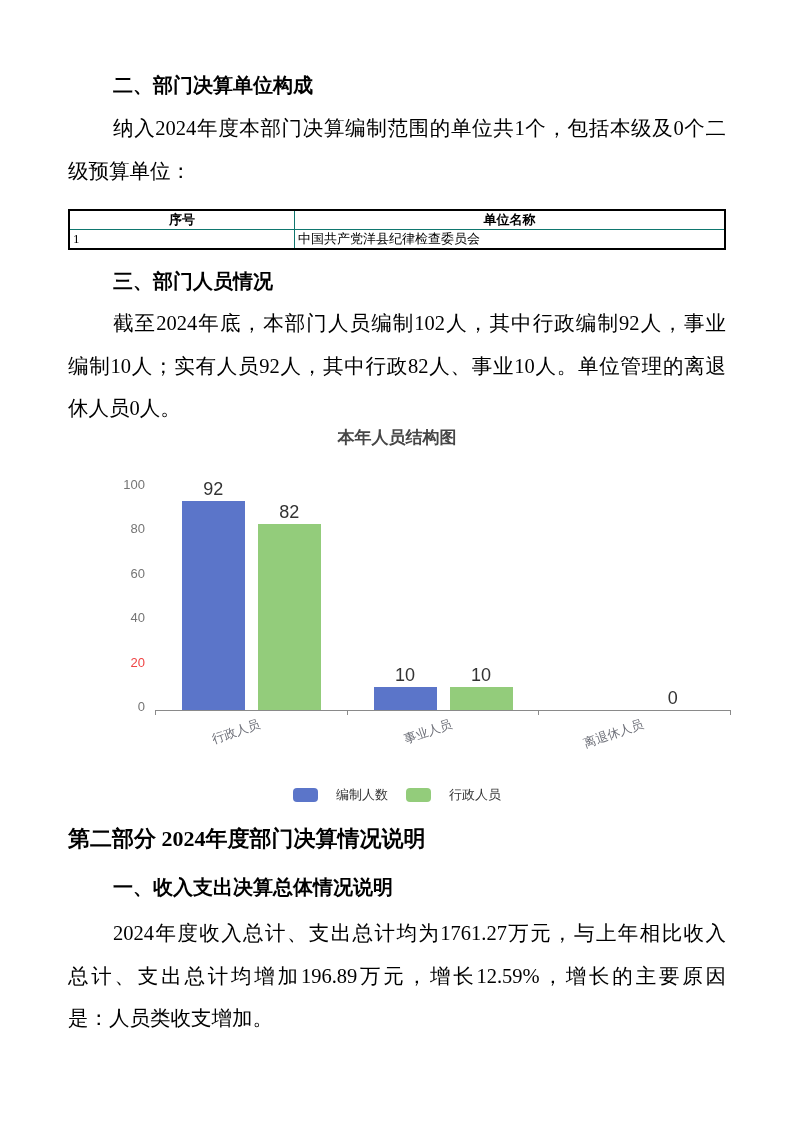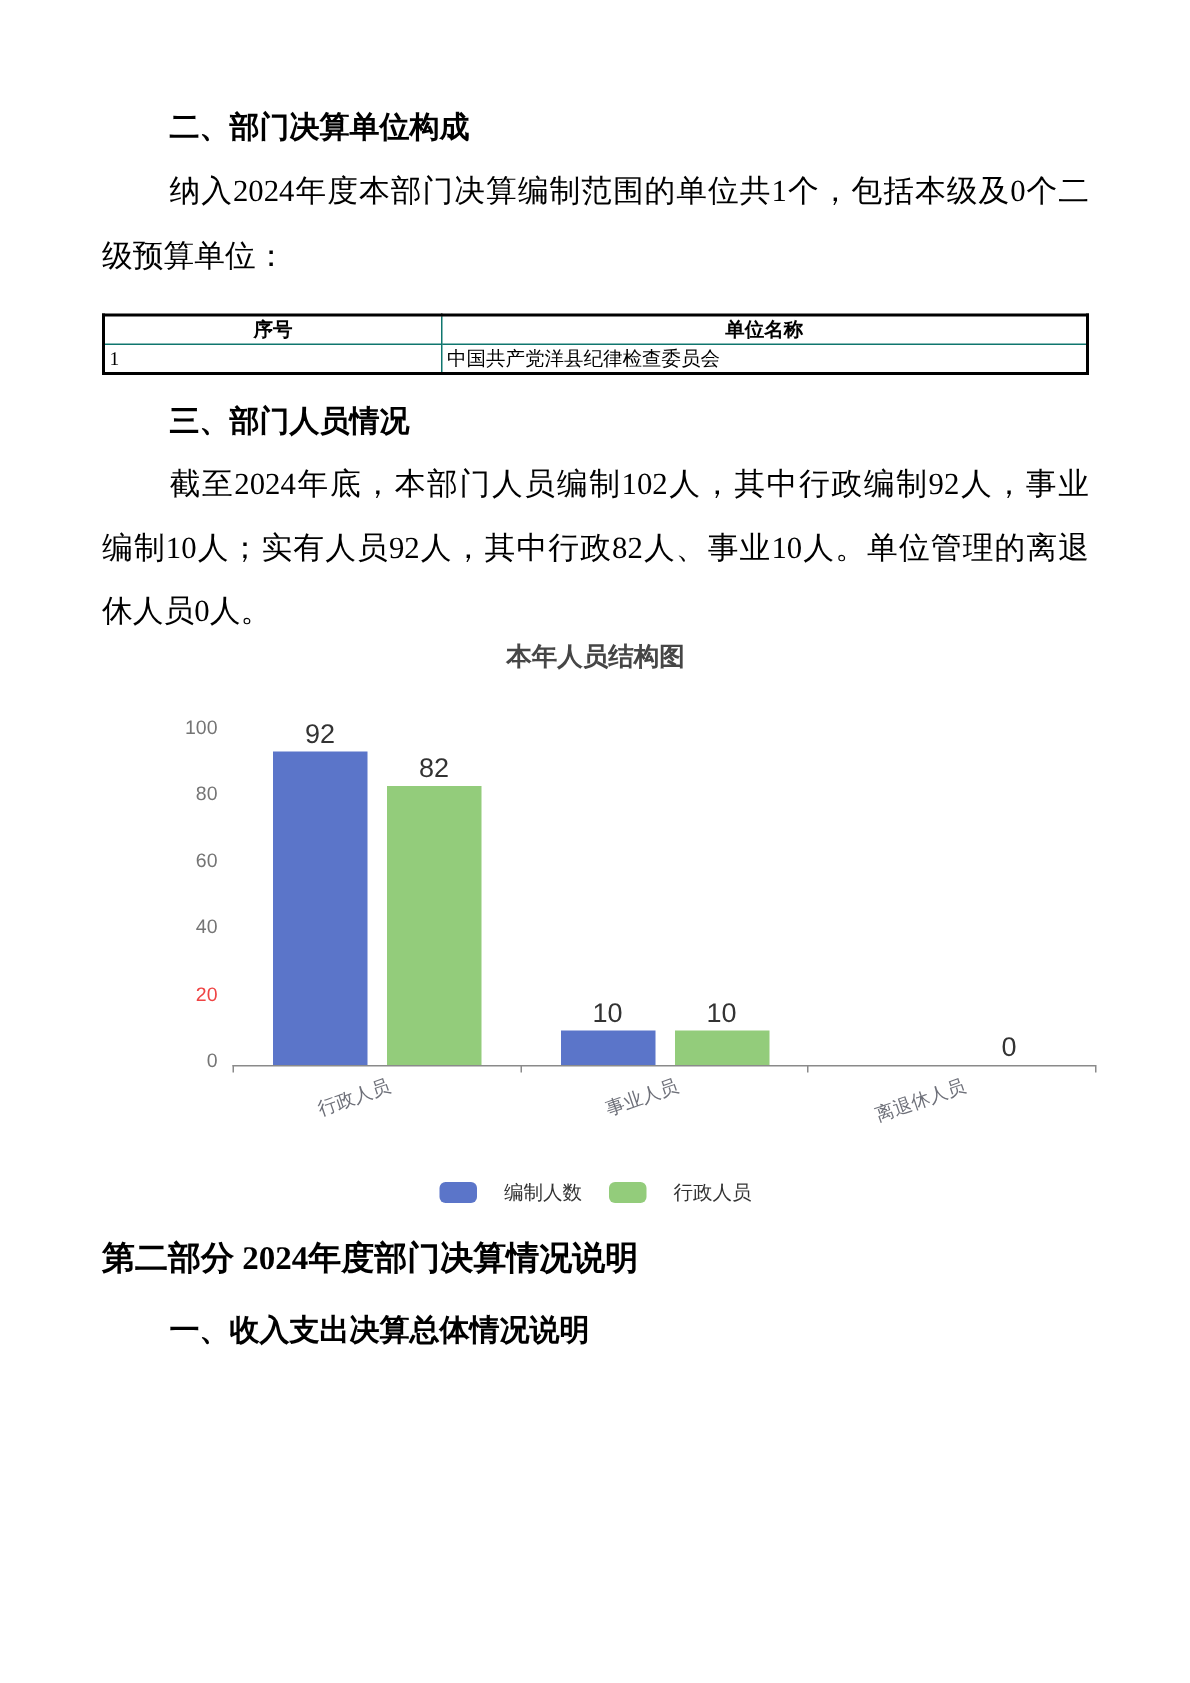--- a/index.html
+++ b/index.html
@@ -108,14 +108,19 @@
           <div class="legend-swatch" style="background: rgb(147, 204, 123);"></div>
           <span>行政人员</span>
         </div>
       </div>
   </div>
 
   <div class="abs h-center" style="top:824px; left:68px;">第二部分 2024年度部门决算情况说明</div>
 
   <div class="abs h-sec" style="top:874px; left:68px;">一、收入支出决算总体情况说明</div>
 
+  <div class="abs para" style="top:912px; left:68px;">
+      <div class="line first just">2024年度收入总计、支出总计均为1761.27万元，与上年相比收入</div>
+      <div class="line just">总计、支出总计均增加196.89万元，增长12.59%，增长的主要原因</div>
+      <div class="line">是：人员类收支增加。</div>
+    </div>
 
 </div>
 
 </body></html>

